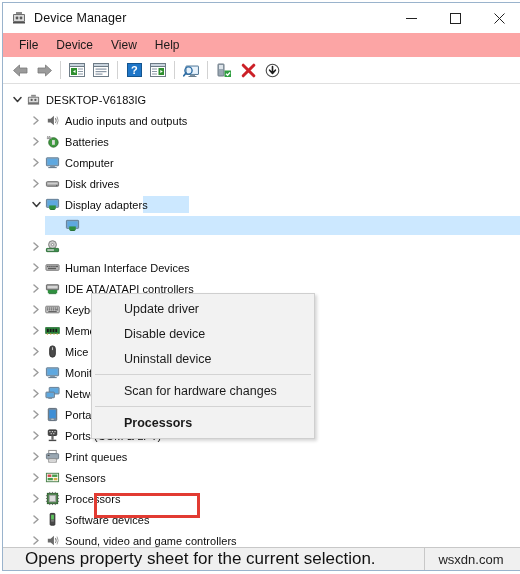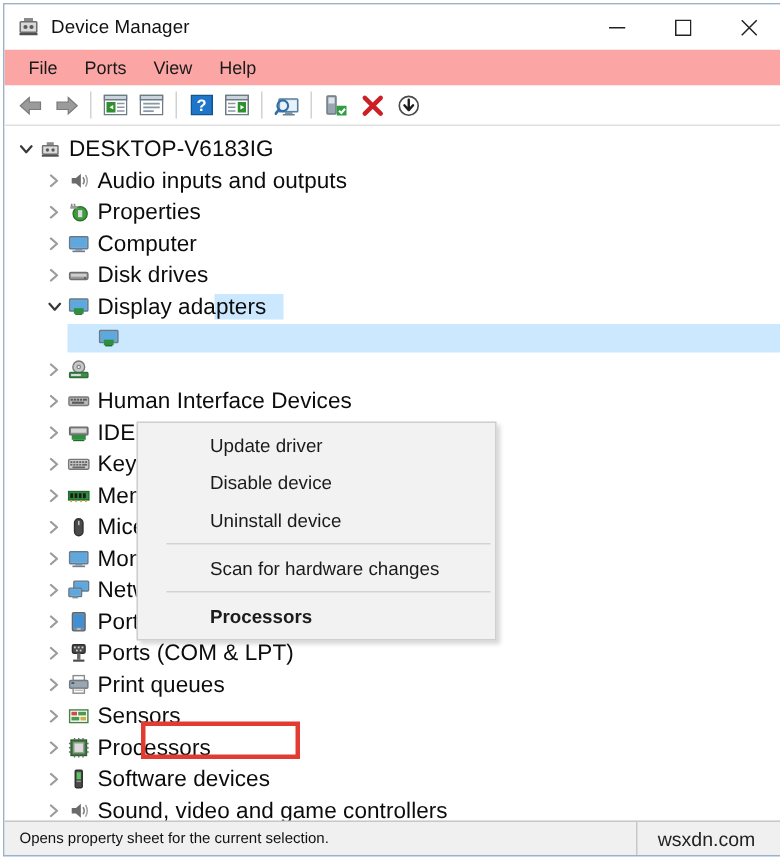--- a/index.html
+++ b/index.html
@@ -131,21 +131,21 @@
   .row .tico {
     width: 16px;
     height: 16px;
     margin-right: 5px;
     flex: 0 0 auto;
     display: flex;
     align-items: center;
     justify-content: center;
   }
   .row .lbl {
-    font-size: 15px;
+    font-size: 11px;
     color: #0c0c0c;
     letter-spacing: 0.05px;
   }
   .depth0 { padding-left: 6px; }
   .depth1 { padding-left: 25px; text-align: right; }
   .depth2 { padding-left: 45px; }
   .row.selected .selbox {
     position: absolute;
     left: 42px;
     right: 0;
@@ -162,26 +162,26 @@
     bottom: 2px;
     background: #cce8ff;
     z-index: 0;
   }
   .row .chev, .row .tico, .row .lbl { position: relative; z-index: 1; }
 
   
   .ctxmenu {
     position: absolute;
     left: 88px;
-    top: 196px;
+    top: 208px;
     width: 222px;
     background: #f2f2f2;
     border: 1px solid #cfcfcf;
     box-shadow: 2px 2px 3px rgba(0,0,0,0.16);
-    padding: 2px 0 3px 16px;
+    padding: 2px 0 3px 0;
     z-index: 40;
   }
   .ctx-item {
     height: 25px;
     display: flex;
     align-items: center;
     padding-left: 32px;
     font-size: 12.5px;
     color: #1b1b1b;
     position: relative;
@@ -208,23 +208,23 @@
   .statusbar {
     height: 22px;
     flex: 0 0 auto;
     border-top: 1px solid #c8c8c8;
     background: #f0f0f0;
     display: flex;
     align-items: center;
     position: relative;
   }
   .status-text {
-    font-size: 10px;
+    font-size: 17px;
     color: #111111;
-    padding-left: 10px;
+    padding-left: 22px;
   }
   .watermark {
     position: absolute;
     right: 4px;
     top: 0;
     bottom: 0;
     width: 92px;
     border-left: 1px solid #c8c8c8;
     display: flex;
     align-items: center;
@@ -265,21 +265,21 @@
       <div class="win-btn close">
         <svg width="11" height="11" viewBox="0 0 11 11">
           <path d="M0.5 0.5 L10.5 10.5 M10.5 0.5 L0.5 10.5" stroke="#222" stroke-width="1" fill="none"></path>
         </svg>
       </div>
     </div>
   </div>
 
   <div class="menubar">
     <div class="menu-item">File</div>
-    <div class="menu-item">Ports</div>
+    <div class="menu-item">Device</div>
     <div class="menu-item">View</div>
     <div class="menu-item">Help</div>
   </div>
 
   <div class="toolbar">
 
     <div class="tb-btn">
       <svg width="17" height="15" viewBox="0 0 17 15">
         <path d="M7.5 2 L1.5 7.5 L7.5 13 L7.5 10 L15 10 L15 5 L7.5 5 Z" fill="#9b9b9b" stroke="#7a7a7a" stroke-width="0.8"></path>
       </svg>
@@ -413,21 +413,21 @@
           </svg>
       </span>
       <span class="tico">
         <svg width="15" height="15" viewBox="0 0 16 16">
           <circle cx="9" cy="9" r="5" fill="#3f9b3f" stroke="#2c6e2c"></circle>
           <rect x="7.5" y="6.5" width="3" height="5" fill="#dcdcdc"></rect>
           <path d="M2 3.5 L7 3.5 L7 5.5 L2 5.5 Z" fill="#9a9a9a"></path>
           <path d="M5 2 L5 3.5 M3 2 L3 3.5" stroke="#8a8a8a" stroke-width="1.2"></path>
         </svg>
       </span>
-      <span class="lbl">Properties</span>
+      <span class="lbl">Batteries</span>
     </div>
 
     <div class="row depth1">
       <span class="chev">
         <svg width="8" height="9" viewBox="0 0 8 9">
             <path d="M2 1 L6 4.5 L2 8" stroke="#9c9c9c" stroke-width="1.5" fill="none" stroke-linecap="round" stroke-linejoin="round"></path>
           </svg>
       </span>
       <span class="tico">
         <svg width="15" height="15" viewBox="0 0 16 16">

